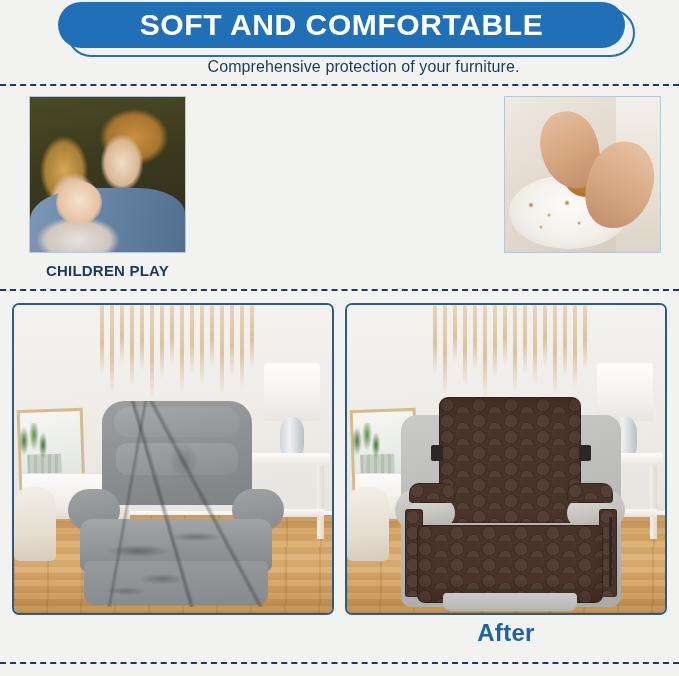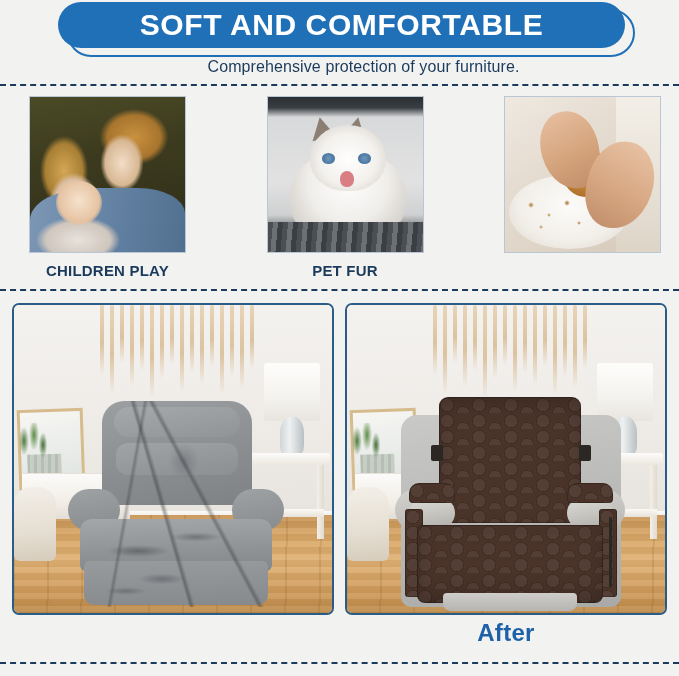--- a/index.html
+++ b/index.html
@@ -562,35 +562,20 @@
 <div class="photo-row">
 
   <div class="photo-cell">
     <div class="photo-frame">
       <div class="ph-children"></div>
     </div>
     <div class="photo-label">CHILDREN PLAY</div>
   </div>
 
 
-  <div class="photo-cell">
-    <div class="photo-frame">
-      <div class="ph-cat">
-        <div class="body"></div>
-        <div class="ear-l"></div>
-        <div class="ear-r"></div>
-        <div class="head"></div>
-        <div class="eye-l"></div>
-        <div class="eye-r"></div>
-        <div class="tongue"></div>
-        <div class="blanket"></div>
-      </div>
-    </div>
-    <div class="photo-label">PET FUR</div>
-  </div>
 
   <div class="photo-cell">
     <div class="photo-frame">
       <div class="ph-food">
         <div class="sleeve"></div>
         <div class="plate"></div>
         <div class="crumbs"></div>
         <div class="pastry"></div>
         <div class="hand-a"></div>
         <div class="hand-b"></div>

